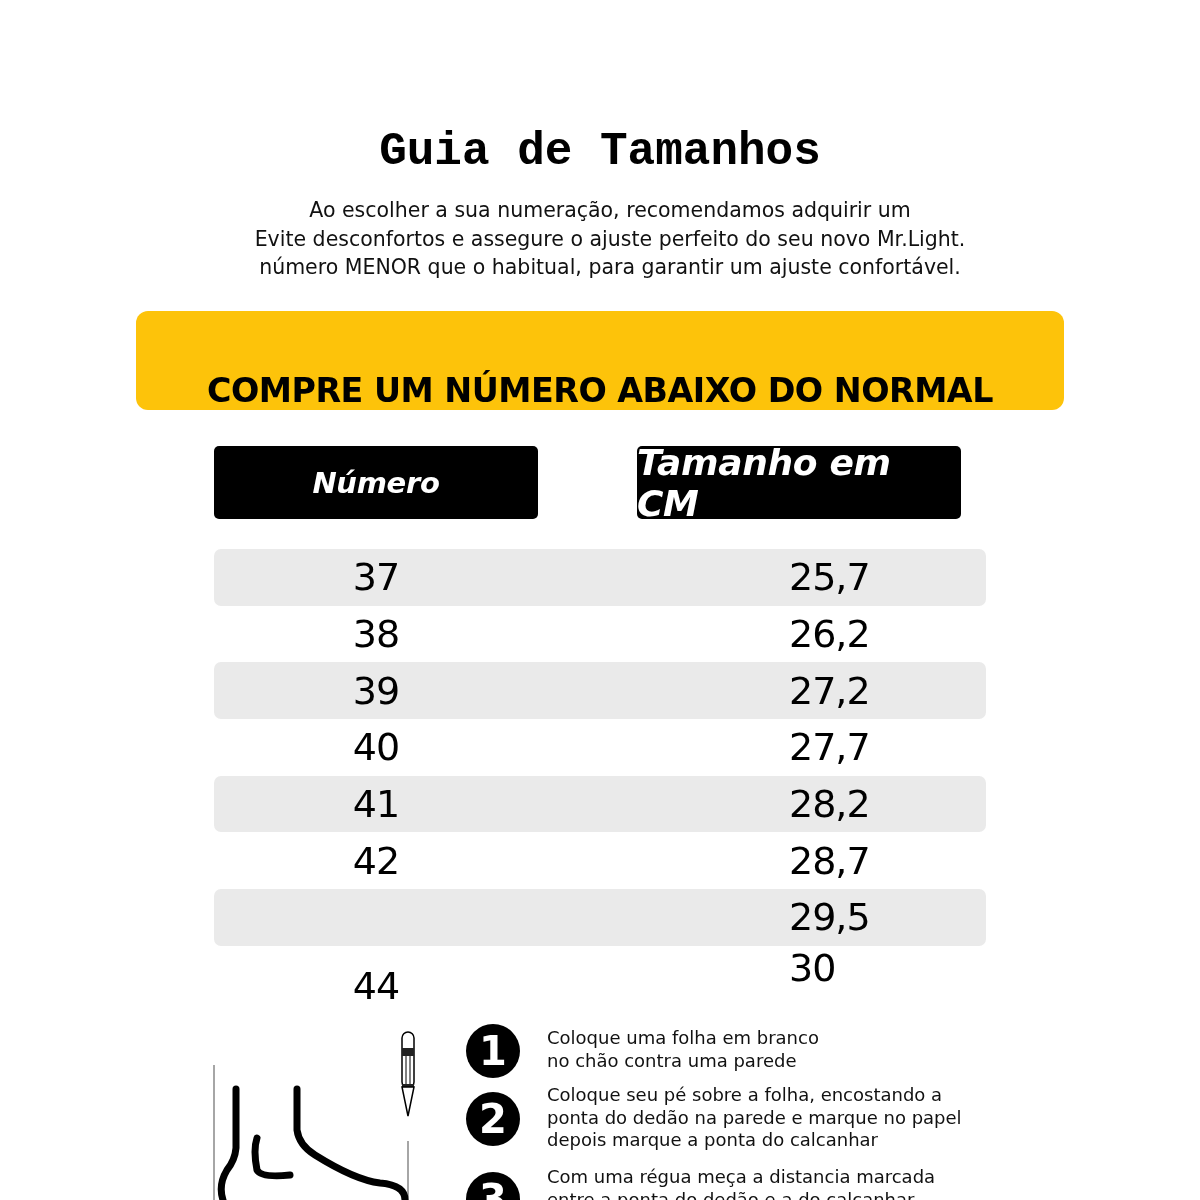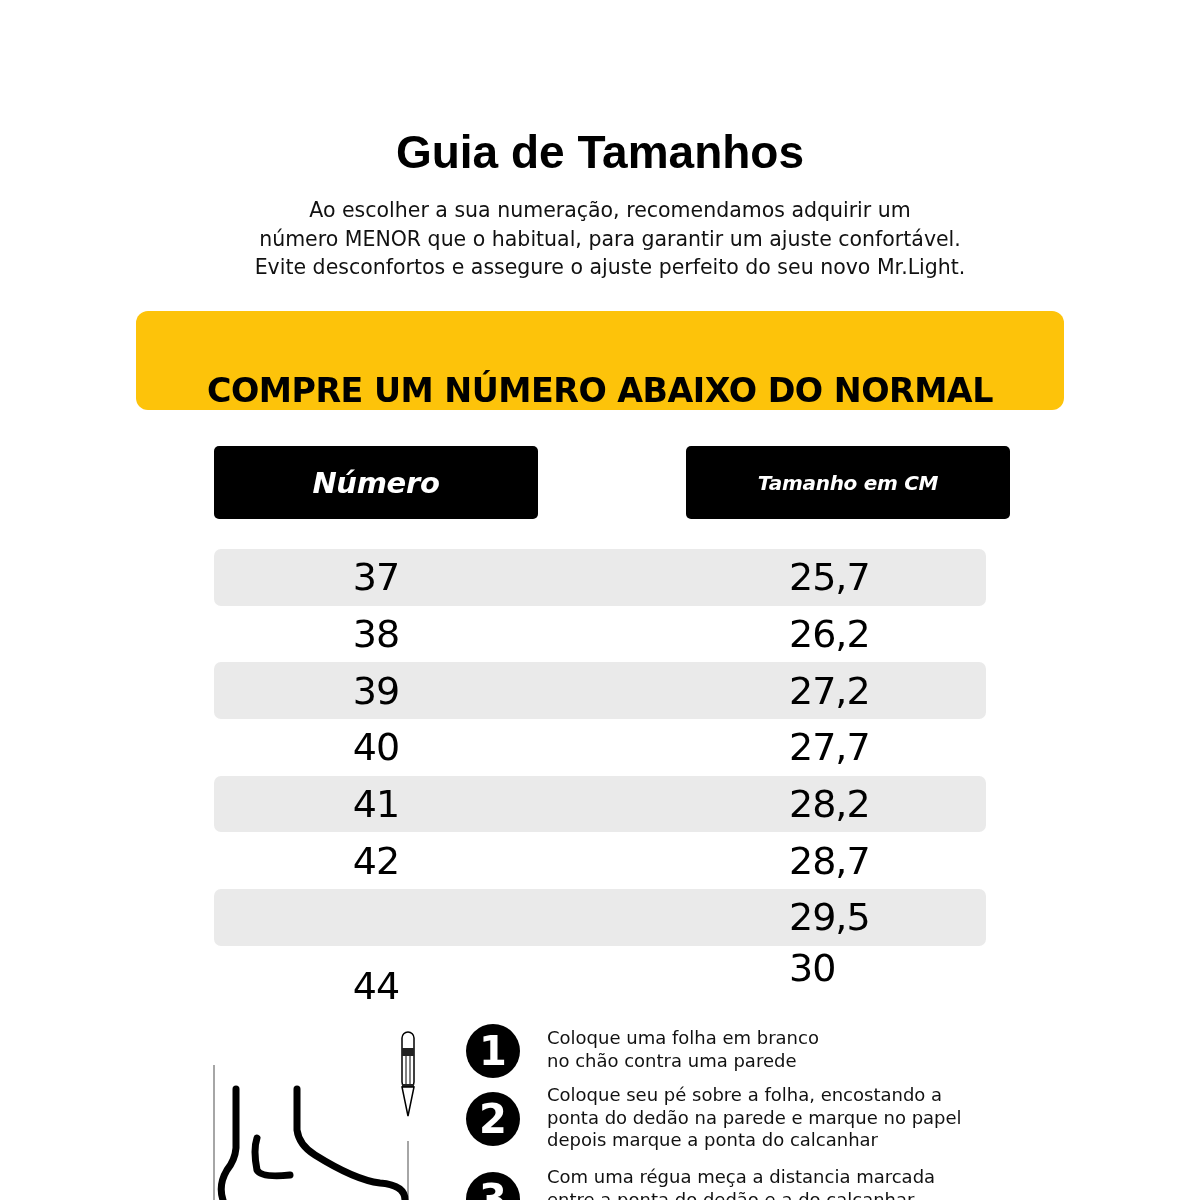--- a/index.html
+++ b/index.html
@@ -4,21 +4,21 @@
 <style>
   html, body { margin: 0; padding: 0; }
   body {
     width: 1200px; height: 1200px; overflow: hidden;
     background: #ffffff; position: relative;
     font-family: "Liberation Sans", "DejaVu Sans", sans-serif;
     color: #000;
   }
   .title {
     position: absolute; top: 122px; left: 0; width: 1200px;
-    text-align: center; font-family: Liberation Sans, sans-serif;
+    text-align: center; font-family: Liberation Mono, monospace;
     font-weight: bold; font-size: 46px; letter-spacing: 0px; line-height: 60px;
   }
   .subtitle {
     position: absolute; top: 196px; left: 0; width: 1200px;
     text-align: center; font-family: "DejaVu Sans", sans-serif;
     font-size: 20.5px; line-height: 28.5px; color: #111;
   }
   .subtitle div { white-space: nowrap; margin-left: 20px; }
   .banner {
     position: absolute; top: 311px; left: 136px; width: 928px; height: 99px;
@@ -31,21 +31,21 @@
     transform: scaleX(0.98);
   }
   .head {
     position: absolute; top: 446px; height: 73px; background: #000; border-radius: 5px;
     color: #fff; display: flex; align-items: center; justify-content: center;
     font-family: "DejaVu Sans", sans-serif; font-weight: bold; font-size: 29px;
     letter-spacing: -0.3px;
     font-style: italic;
   }
   .head.col1 { left: 214px; width: 324px; }
-  .head.col2 { left: 686px; width: 324px; font-size: 20px; }
+  .head.col2 { left: 637px; width: 324px; font-size: 36px; }
   .rows { position: absolute; top: 549px; left: 214px; width: 772px; }
   .row {
     position: relative; height: 56.7px; border-radius: 7px;
   }
   .row.shaded { background: #EAEAEA; }
   .row .num, .row .cm {
     position: absolute; top: 0; height: 100%;
     display: flex; align-items: center; justify-content: center;
     font-family: "DejaVu Sans", sans-serif; font-size: 38px; color: #000;
     letter-spacing: -1px;
@@ -66,22 +66,22 @@
     font-size: 18px; line-height: 22.5px; color: #111; white-space: nowrap;
   }
 </style>
 </head>
 <body>
 
 <div class="title">Guia de Tamanhos</div>
 
 <div class="subtitle">
   <div>Ao escolher a sua numeração, recomendamos adquirir um</div>
+  <div>Evite desconfortos e assegure o ajuste perfeito do seu novo Mr.Light.</div>
   <div>número MENOR que o habitual, para garantir um ajuste confortável.</div>
-  <div>Evite desconfortos e assegure o ajuste perfeito do seu novo Mr.Light.</div>
 </div>
 
 <div class="banner">
   <span>COMPRE UM NÚMERO ABAIXO DO NORMAL</span>
 </div>
 
 <div class="head col1">Número</div>
 <div class="head col2">Tamanho em CM</div>
 
 <div class="rows">

